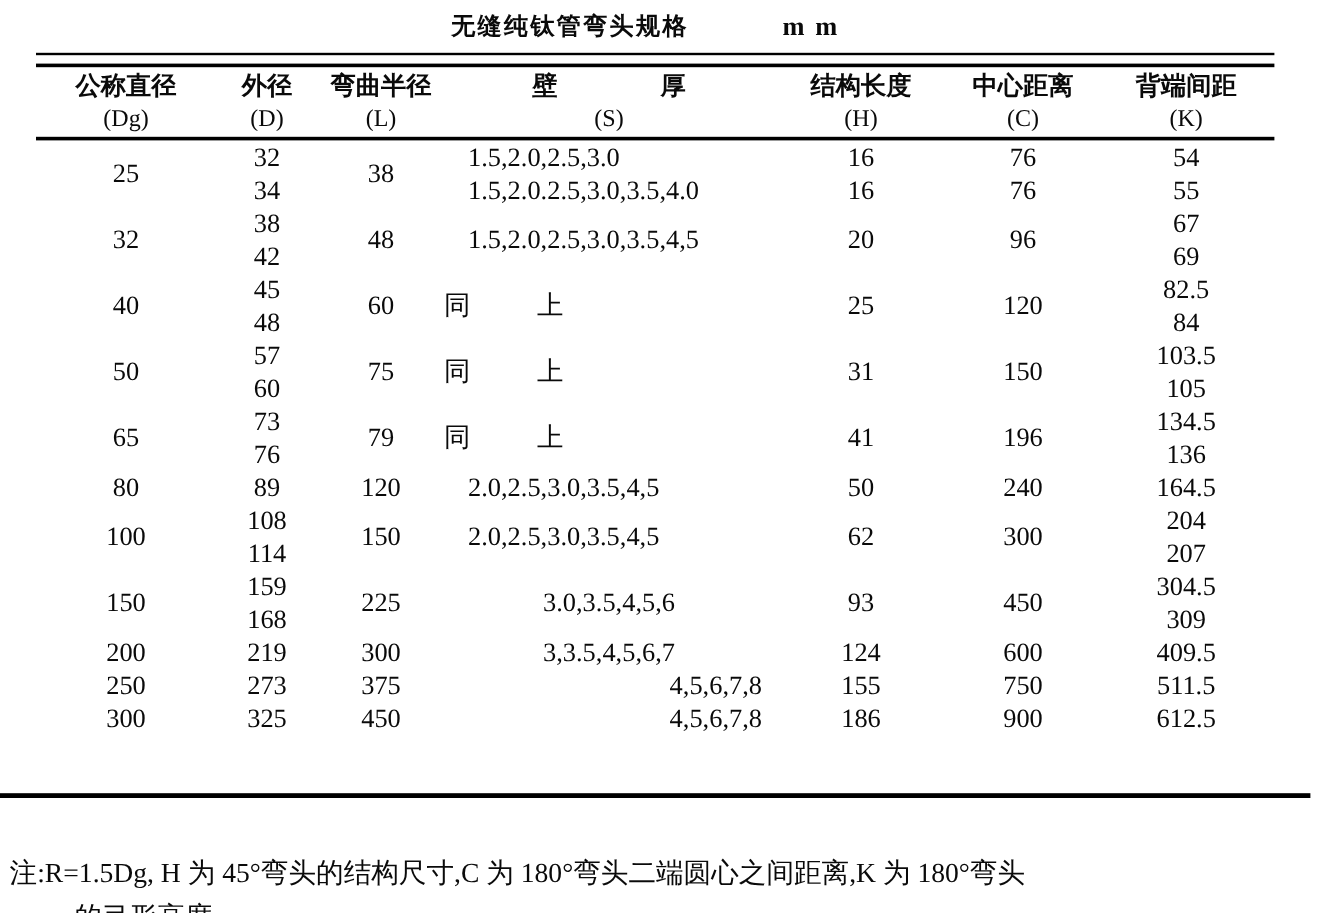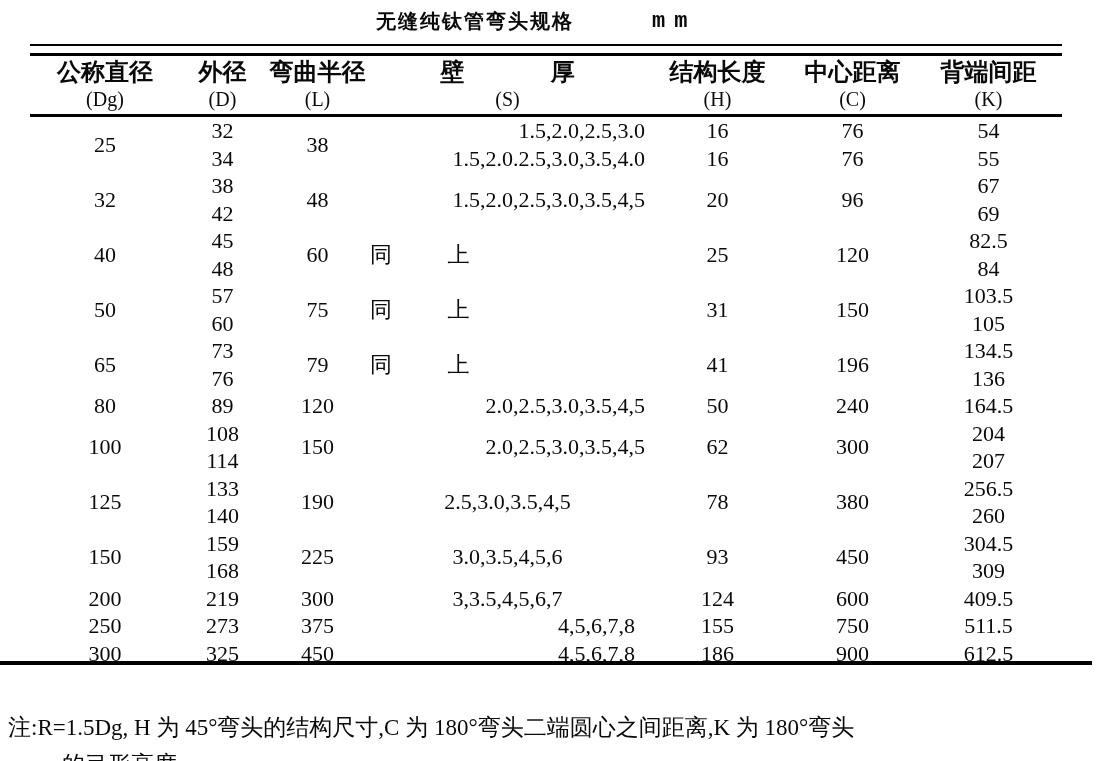--- a/index.html
+++ b/index.html
@@ -15,50 +15,50 @@
   
   .title-row { position: relative; height: 44px; }
   .doc-title {
     position: absolute; left: 376px; top: 8px;
     font-family: "Liberation Sans", "DejaVu Sans", sans-serif;
     font-weight: bold; font-size: 20px; letter-spacing: 2px;
   }
   .doc-unit {
     position: absolute; left: 652px; top: 9px;
     font-weight: bold; font-size: 22px; letter-spacing: 9px;
-    font-family: Liberation Mono, monospace;
+    font-family: Liberation Serif, serif;
   }
   
   .tbl { position: absolute; left: 30px; top: 44px; width: 1032px; }
   .rule-top { height: 7px; border-top: 2px solid #000; border-bottom: 3px solid #000; }
   .rule-mid { border-top: 3px solid #000; }
   .rule-bottom { position: absolute; left: 0; top: 661px; width: 1092px; border-top: 4px solid #000; }
 
   .hrow { display: flex; height: 58px; align-items: center; }
   .hcell { display: flex; flex-direction: column; justify-content: center; align-items: center; }
   .hname {
     font-family: "Liberation Sans", "DejaVu Sans", sans-serif;
-    font-weight: bold; font-size: 24px; line-height: 28px; white-space: pre;
+    font-weight: bold; font-size: 21px; line-height: 28px; white-space: pre;
   }
   .hsym { font-size: 20px; line-height: 26px; }
   .hrow .c3 .hname { word-spacing: 80px; }
 
   .c0 { width: 150px; } .c1 { width: 85px; } .c2 { width: 105px; }
   .c3 { width: 275px; } .c4 { width: 145px; } .c5 { width: 125px; }
   .c6 { width: 147px; }
 
   .tbody { }
   .trow { display: flex; }
   .cell {
     display: flex; flex-direction: column; justify-content: center;
     font-size: 22px; text-align: center;
   }
   .cell .ln { line-height: 27.5px; white-space: pre; }
   .cell.s { text-align: left; }
-  .cell.s.left   { text-align: left;  padding-left: 20px; box-sizing: border-box; align-items: flex-end; }
+  .cell.s.left   { text-align: left;  padding-left: 20px; box-sizing: border-box; }
   .cell.s.center { text-align: center; }
   .cell.s.right  { text-align: right; padding-right: 10px; box-sizing: border-box; }
   .cell.s.ditto  { text-align: left; }
   .cell.s.ditto .ln { word-spacing: 50px; }
 
   
   .note {
     position: absolute; left: 0; top: 709px; width: 1118px;
     font-size: 23px; line-height: 37px;
   }
@@ -283,45 +283,20 @@
           <div class="cell c5">
             <div class="ln">300</div>
           </div>
           <div class="cell c6">
             <div class="ln">204</div>
             <div class="ln">207</div>
           </div>
         </div>
         <div class="trow">
           <div class="cell c0">
-            <div class="ln">125</div>
-          </div>
-          <div class="cell c1">
-            <div class="ln">133</div>
-            <div class="ln">140</div>
-          </div>
-          <div class="cell c2">
-            <div class="ln">190</div>
-          </div>
-          <div class="cell c3 s center">
-            <div class="ln">2.5,3.0,3.5,4,5</div>
-          </div>
-          <div class="cell c4">
-            <div class="ln">78</div>
-          </div>
-          <div class="cell c5">
-            <div class="ln">380</div>
-          </div>
-          <div class="cell c6">
-            <div class="ln">256.5</div>
-            <div class="ln">260</div>
-          </div>
-        </div>
-        <div class="trow">
-          <div class="cell c0">
             <div class="ln">150</div>
           </div>
           <div class="cell c1">
             <div class="ln">159</div>
             <div class="ln">168</div>
           </div>
           <div class="cell c2">
             <div class="ln">225</div>
           </div>
           <div class="cell c3 s center">

